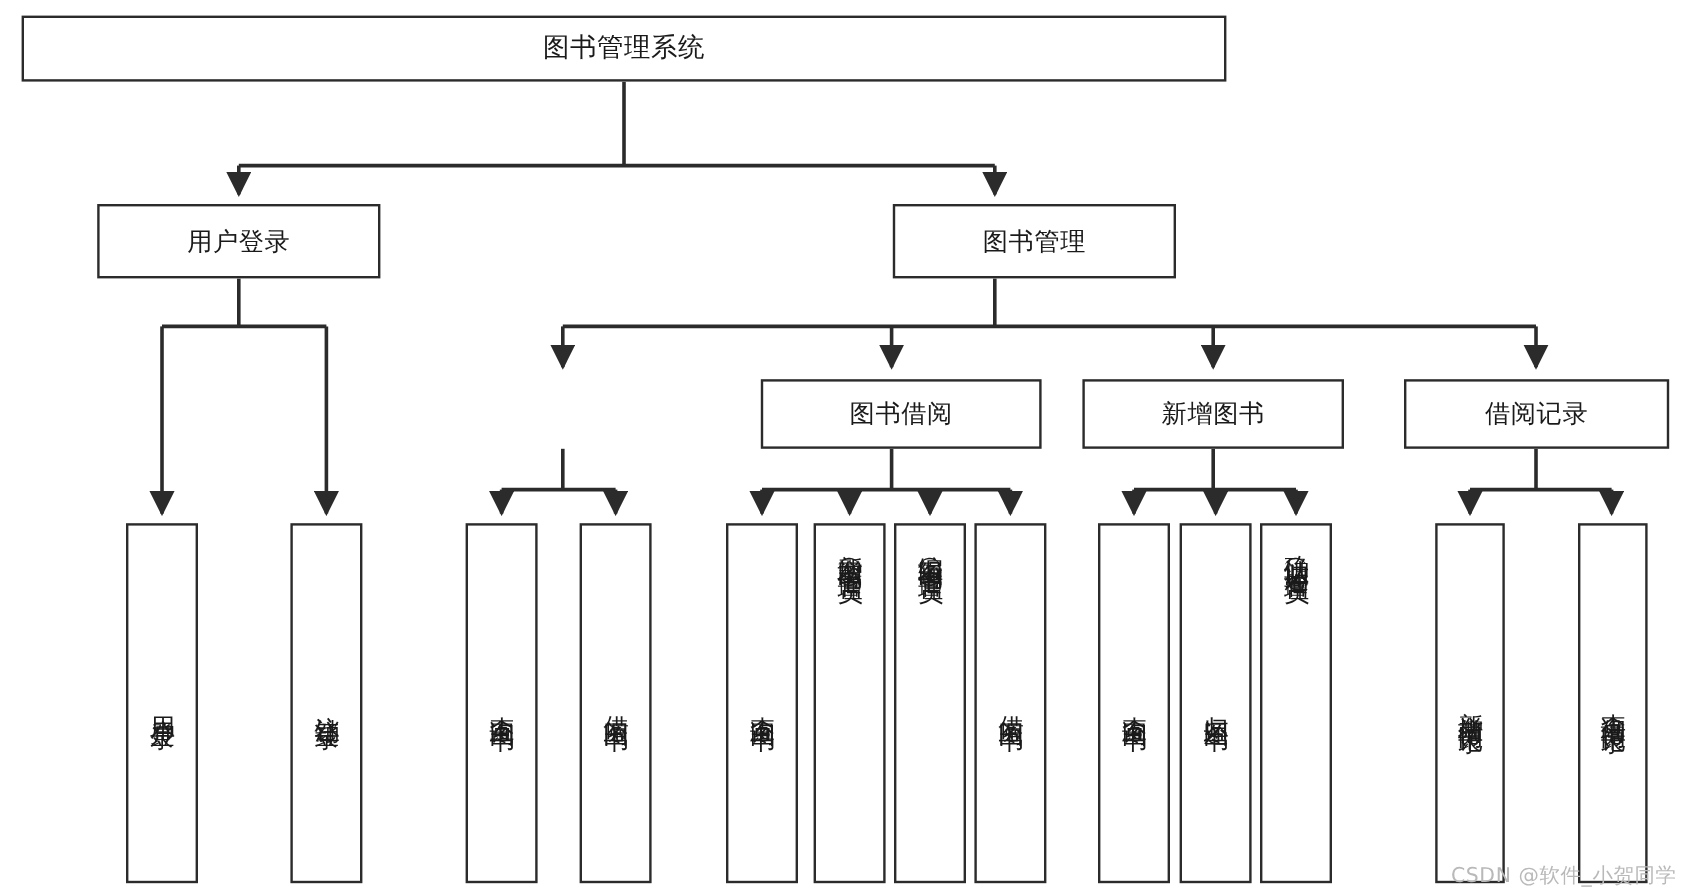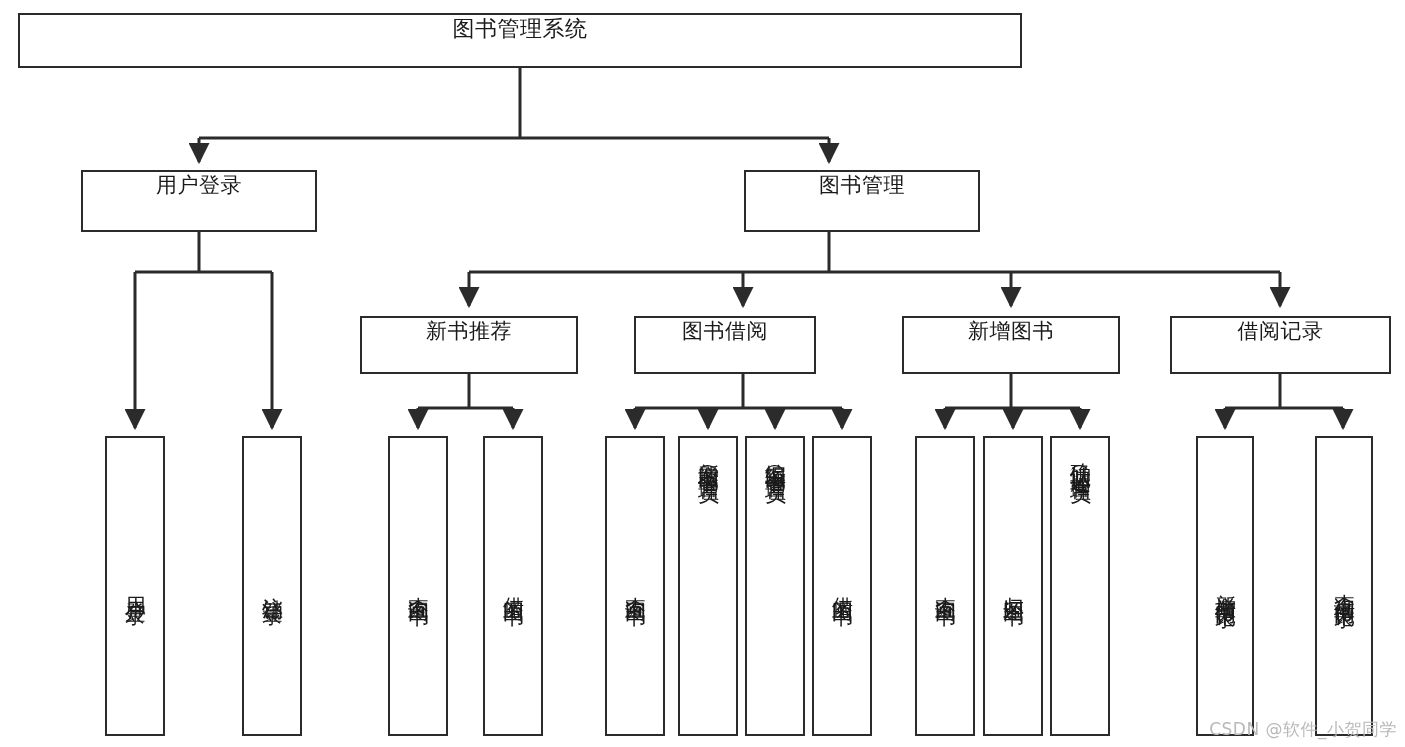--- a/index.html
+++ b/index.html
@@ -22,20 +22,21 @@
     width: 1405px;
     height: 747px;
     pointer-events: none;
   }
   .node {
     position: absolute;
     box-sizing: border-box;
     background: #ffffff;
     border: 2px solid #2b2b2b;
     display: flex;
+    align-items: center;
     justify-content: center;
   }
   .node .label {
     color: #1a1a1a;
     line-height: 1.25;
     text-align: center;
     white-space: nowrap;
   }
   
   .node.h .label {
@@ -133,24 +134,21 @@
     <span class="label">图书管理系统</span>
   </div>
 
   <div class="node h" style="left:81px; top:170px; width:236px; height:62px;">
     <span class="label">用户登录</span>
   </div>
   <div class="node h" style="left:744px; top:170px; width:236px; height:62px;">
     <span class="label">图书管理</span>
   </div>
 
-  <div class="node h" style="left:360px; top:316px; width:218px; height:58px;">
-    <span class="label">新书推荐</span>
-  </div>
-  <div class="node h" style="left:634px; top:316px; width:182px; height:58px;">
+  <div class="node h" style="left:634px; top:316px; width:234px; height:58px;">
     <span class="label">图书借阅</span>
   </div>
   <div class="node h" style="left:902px; top:316px; width:218px; height:58px;">
     <span class="label">新增图书</span>
   </div>
   <div class="node h" style="left:1170px; top:316px; width:221px; height:58px;">
     <span class="label">借阅记录</span>
   </div>
 
   <div class="node v mid" style="left:105px; top:436px; width:60px; height:300px;">

